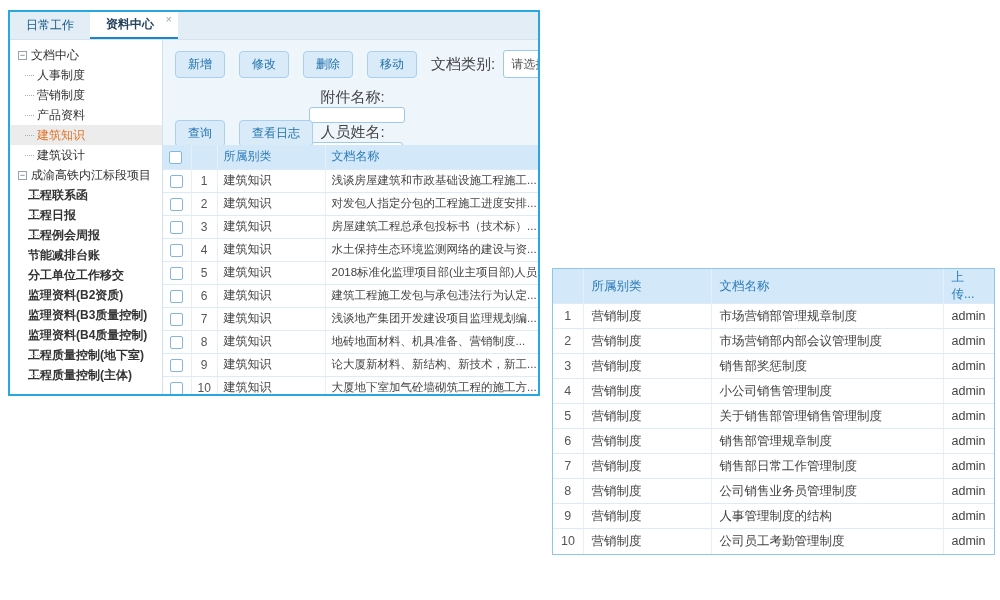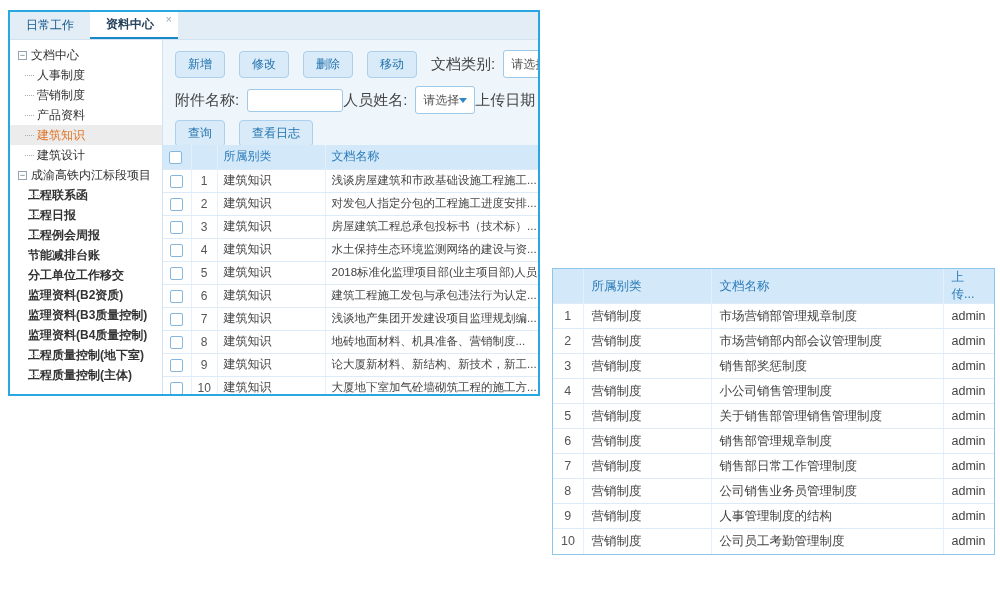--- a/index.html
+++ b/index.html
@@ -25,21 +25,21 @@
   .tree-child { padding-left:27px; position:relative; }
   .tree-child.lvl2 { padding-left:18px;font-weight:bold; }
   .tree-child::before { content:""; position:absolute; left:15px; top:10px; width:9px; border-top:1px dotted #9fb0bb; }
   .tree-child.lvl2::before { left:21px; }
   .tree-child.selected { background:#ececec; color:#e0762a; }
 
   
   .right-panel { flex:1; background:#eef5fb; min-width:0; display:flex; flex-direction:column; overflow:hidden; }
   .frow { display:flex; align-items:center; padding-left:12px; flex:none; white-space:nowrap; }
   .frow1 { margin-top:12px; height:24px; }
-  .frow2 { margin-top:12px; height:24px; }
+  .frow2 { margin-top:12px; height:24px;flex-direction:column; }
   .frow3 { margin-top:10px; height:22px; }
   .btn { background:#d9eaf8; border:1px solid #abcfec; border-radius:4px; color:#2273ae;
          font-size:12px; padding:4px 12px; margin-right:14px; cursor:pointer; font-family:Liberation Sans, sans-serif; }
   .flabel { font-size:15px; color:#444; margin-right:8px; }
   .dropdown { width:92px; height:26px; background:#fff; border:1px solid #9ec9e8; border-radius:3px;
               display:inline-flex; align-items:center; justify-content:center; padding:13px 7px;
               font-size:12px; color:#555; cursor:pointer; }
   .caret { width:0; height:0; border-left:4px solid transparent; border-right:4px solid transparent; border-top:5px solid #2e86c8; }
   .text-input { width:96px; height:23px; border:1px solid #9ec9e8; border-radius:3px; background:#fff; font-size:12px; padding:0 5px; }
   .gap { display:inline-block; width:22px; }

